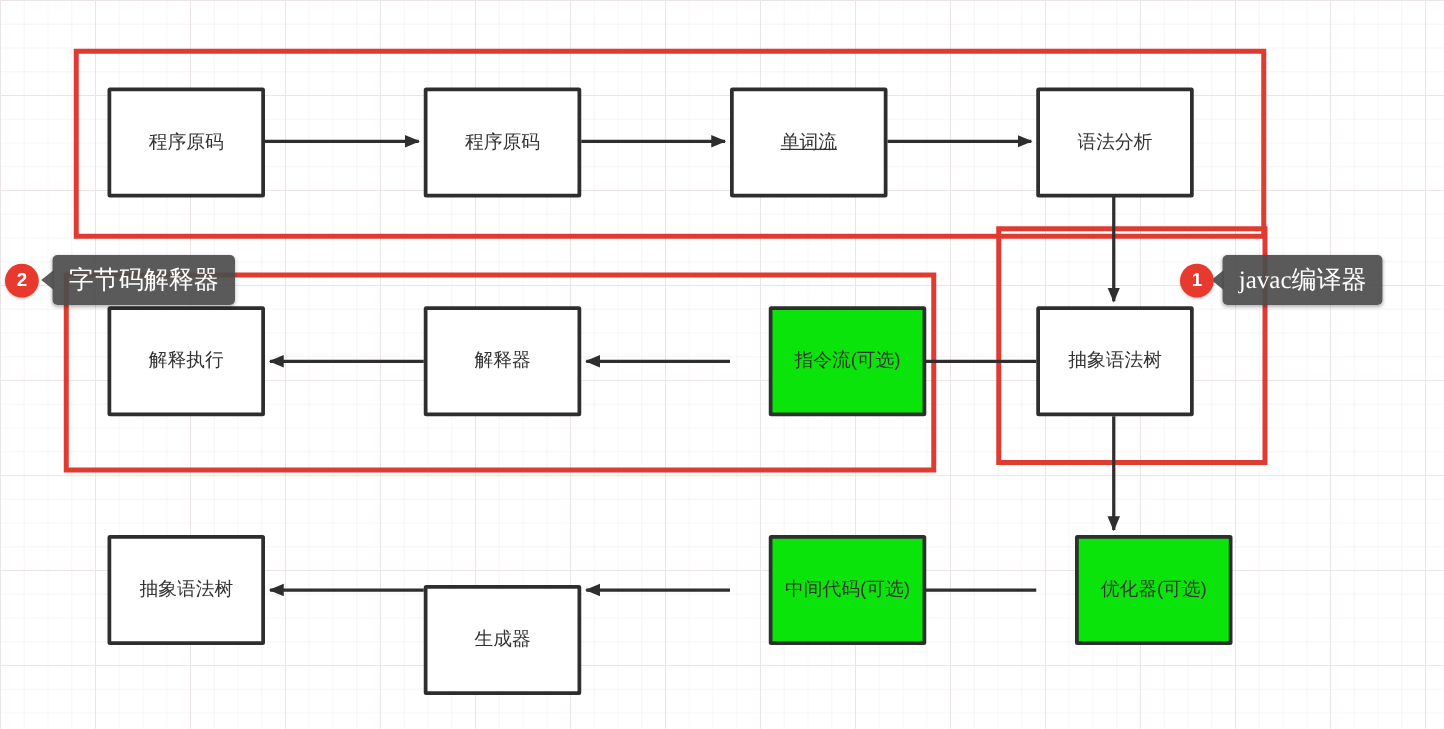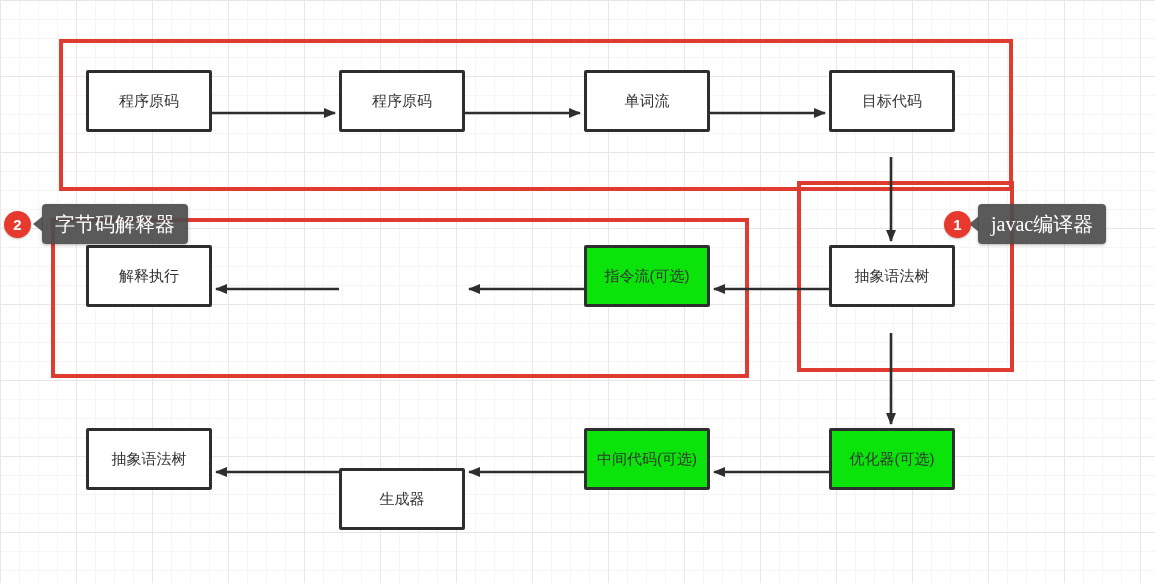--- a/index.html
+++ b/index.html
@@ -13,26 +13,26 @@
       linear-gradient(90deg, #f8f4f4 1px, transparent 1px);
     background-size:76px 76px,76px 76px,19px 19px,19px 19px;
     font-family:"Liberation Sans", sans-serif;
   }
   .group{
     position:absolute;border:4px solid #e03b30;background:transparent;z-index:1;
   }
   .edges{position:absolute;left:0;top:0;z-index:2;}
   .edges line{stroke:#2e2e2e;stroke-width:2.6;}
   .node{
-    position:absolute;width:126px;height:62px;background:#ffffff;
+    position:absolute;width:126px;height:88px;background:#ffffff;
     border:3px solid #2e2e2e;border-radius:2px;box-sizing:border-box;
     display:flex;align-items:center;justify-content:center;text-align:center;
     font-size:15px;color:#333333;line-height:1.45;padding:0 10px;z-index:3;
   }
-  .node.green{background:#0be40b;}
+  .node.green{background:#0be40b;margin-left:31px;}
   .badge{
     position:absolute;width:27px;height:27px;border-radius:50%;
     background:#e8392e;color:#ffffff;font-size:15px;font-weight:bold;
     display:flex;align-items:center;justify-content:center;z-index:5;
     box-shadow:0 1px 2px rgba(0,0,0,0.25);
   }
   .tooltip{
     position:absolute;height:40px;line-height:40px;padding:0 13px;
     background:rgba(77,77,77,0.93);color:#ffffff;font-size:20px;
     border-radius:4px;z-index:4;white-space:nowrap;
@@ -76,29 +76,32 @@
     <line x1="584" y1="472" x2="469" y2="472" marker-end="url(#arrow)"></line>
     <line x1="339" y1="472" x2="216" y2="472" marker-end="url(#arrow)"></line>
   </svg>
 
   <div class="node" style="left:86px;top:70px;">
     <span>程序原码</span>
   </div>
   <div class="node" style="left:339px;top:70px;">
     <span>程序原码</span>
   </div>
-  <div class="node" style="left:584px;top:70px;">
+  <div class="node" style="left:584px;top:70px;text-decoration:underline;">
     <span>单词流</span>
   </div>
   <div class="node" style="left:829px;top:70px;">
-    <span>目标代码</span>
+    <span>语法分析</span>
   </div>
 
   <div class="node" style="left:86px;top:245px;">
     <span>解释执行</span>
+  </div>
+  <div class="node" style="left:339px;top:245px;">
+    <span>解释器</span>
   </div>
   <div class="node green" style="left:584px;top:245px;">
     <span>指令流(可选)</span>
   </div>
   <div class="node" style="left:829px;top:245px;">
     <span>抽象语法树</span>
   </div>
 
   <div class="node" style="left:86px;top:428px;">
     <span>抽象语法树</span>

